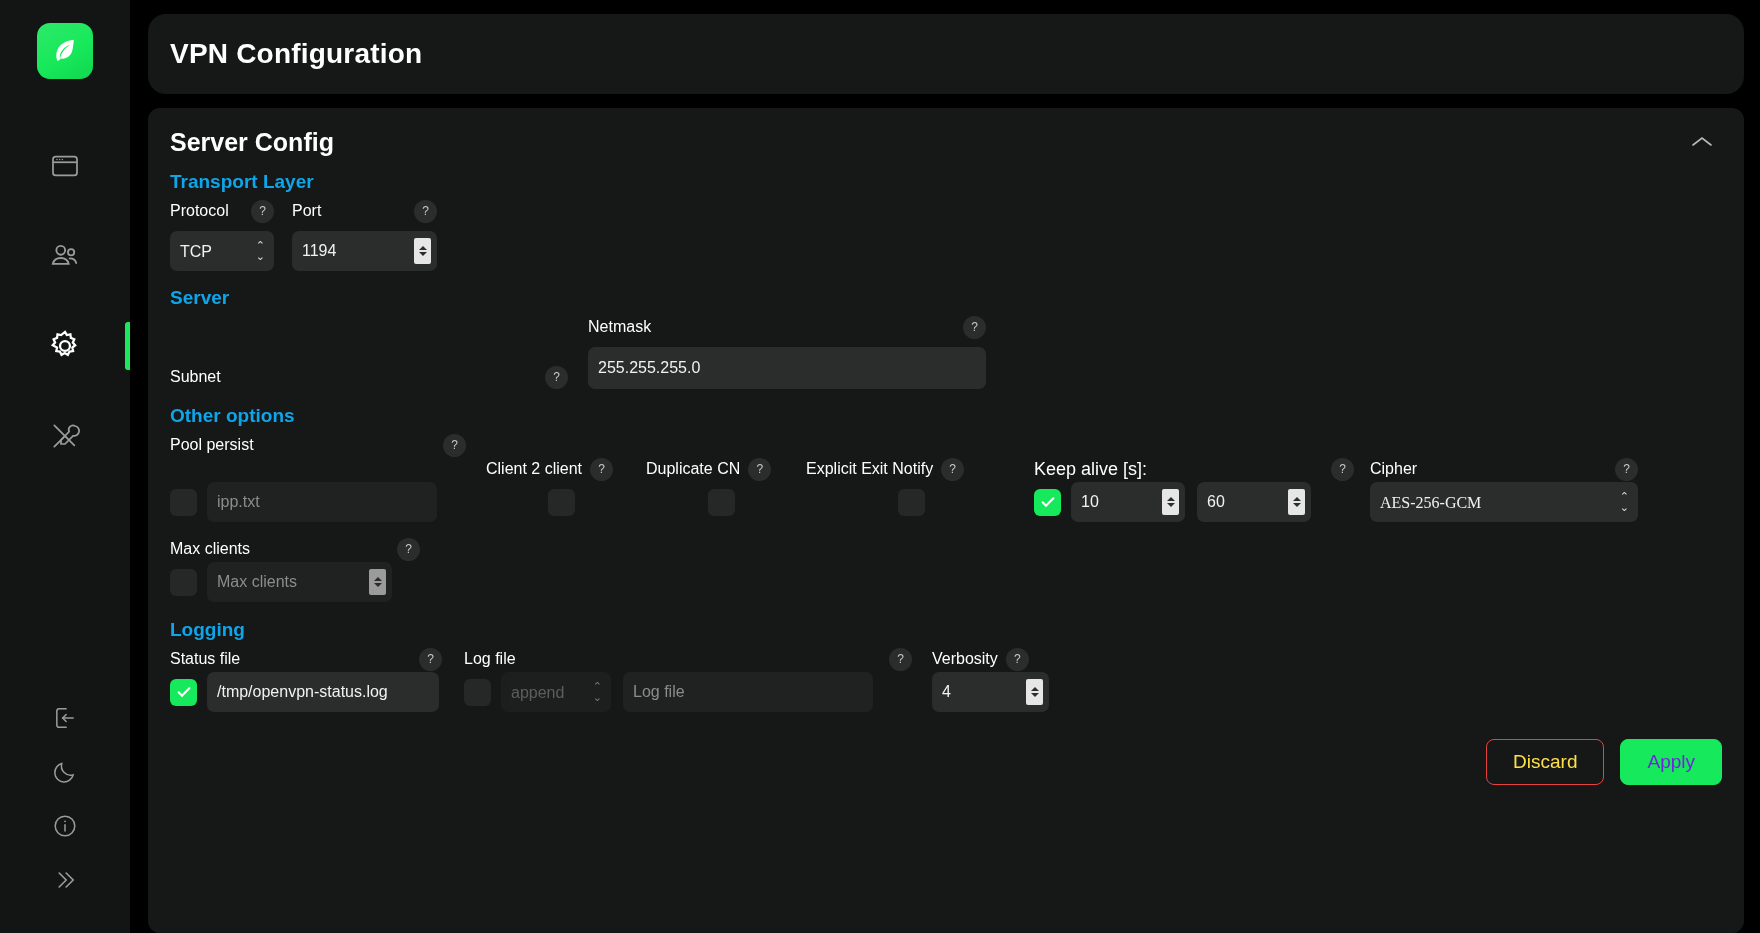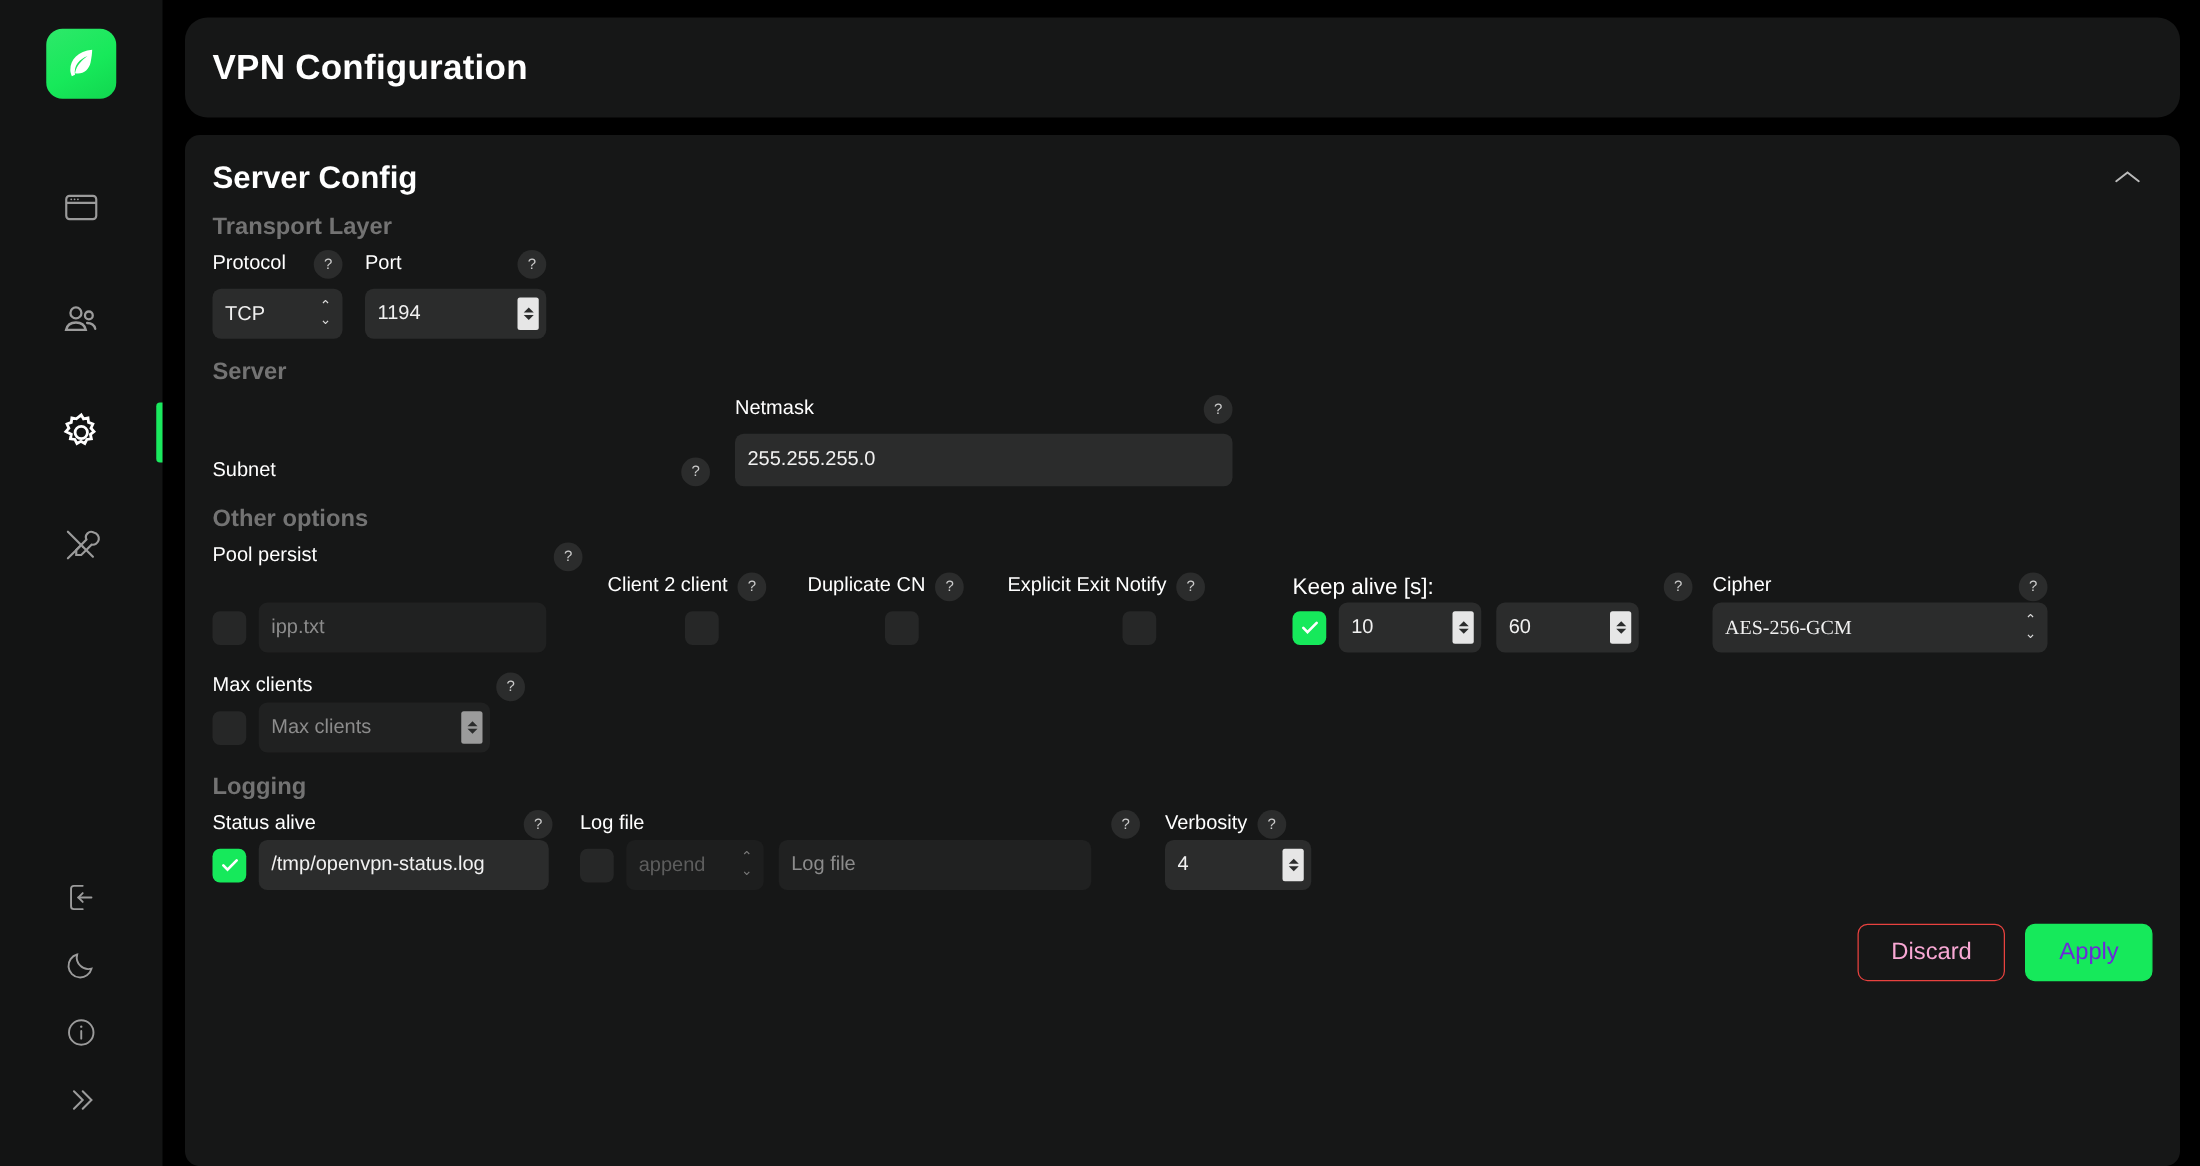--- a/index.html
+++ b/index.html
@@ -52,21 +52,21 @@
   .title-card { padding: 24px 22px; border-radius: 18px; }
   .page-title { font-size: 28px; font-weight: 700; color: #ffffff; letter-spacing: .2px; }
 
   .body-card { padding: 20px 22px 24px 22px; position: relative; flex: 1 1 auto; }
   .card-head { display:flex; align-items:flex-start; justify-content: space-between; }
   .section-title { font-size: 25px; font-weight: 700; color:#fff; }
   .collapse-btn {
     background: none; border: none; cursor: pointer; padding: 6px 8px; line-height: 0;
   }
 
-  .group-title { font-size: 19px; font-weight: 600; color:#737373; margin: 14px 0 6px 0; }
+  .group-title { font-size: 19px; font-weight: 600; color:#0ea5e9; margin: 14px 0 6px 0; }
   .group-title.tight { margin-top: 16px; }
 
   .row { display:flex; align-items:flex-end; }
   .field { display:flex; flex-direction:column; }
   .lbl-row { display:flex; align-items:center; height: 24px; }
   .lbl {
     font-size: 16px; color: #ffffff; font-weight: 400; white-space: nowrap;
   }
   .help {
     width: 23px; height: 23px; border-radius: 50%;
@@ -125,21 +125,21 @@
   .chk.on .tick { display:block; }
 
   .ctl-row { display:flex; align-items:center; height: 42px; }
 
   
   .footer { display:flex; justify-content:flex-end; gap: 16px; margin-top: 26px; }
   .btn {
     border-radius: 8px; font-size: 19px; font-family:"Liberation Sans", sans-serif;
     padding: 11px 26px; cursor:pointer;
   }
-  .btn-discard { background: transparent; border: 1px solid #e8423f; color:#f9a8d4; }
+  .btn-discard { background: transparent; border: 1px solid #e8423f; color:#fde047; }
   .btn-apply { background:#16e95b; border:1px solid #16e95b; color:#6d28d9; font-weight:400; }
 </style>
 </head>
 <body>
 
 <div class="app">
 
   <aside class="sidebar">
     <div class="logo">
       <svg width="30" height="30" viewBox="0 0 24 24" aria-hidden="true">
@@ -415,21 +415,21 @@
               </span>
           </div>
         </div>
       </div>
 
       <h3 class="group-title tight">Logging</h3>
       <div class="row">
 
         <div class="field" style="width:272px;">
           <div class="lbl-row">
-            <span class="lbl">Status alive</span>
+            <span class="lbl">Status file</span>
             <span class="spacer-grow"></span>
             <button class="help">?</button>
           </div>
           <div class="ctl-row">
             <button class="chk on">
               <svg class="tick" width="16" height="16" viewBox="0 0 24 24" fill="none" stroke="#ffffff" stroke-width="3.2" stroke-linecap="round">
                   <path d="M4 12.5l5 5 11-11"></path>
                 </svg>
             </button>
             <input class="inp" style="width: 232px; margin-left: 10px;" value="/tmp/openvpn-status.log">

